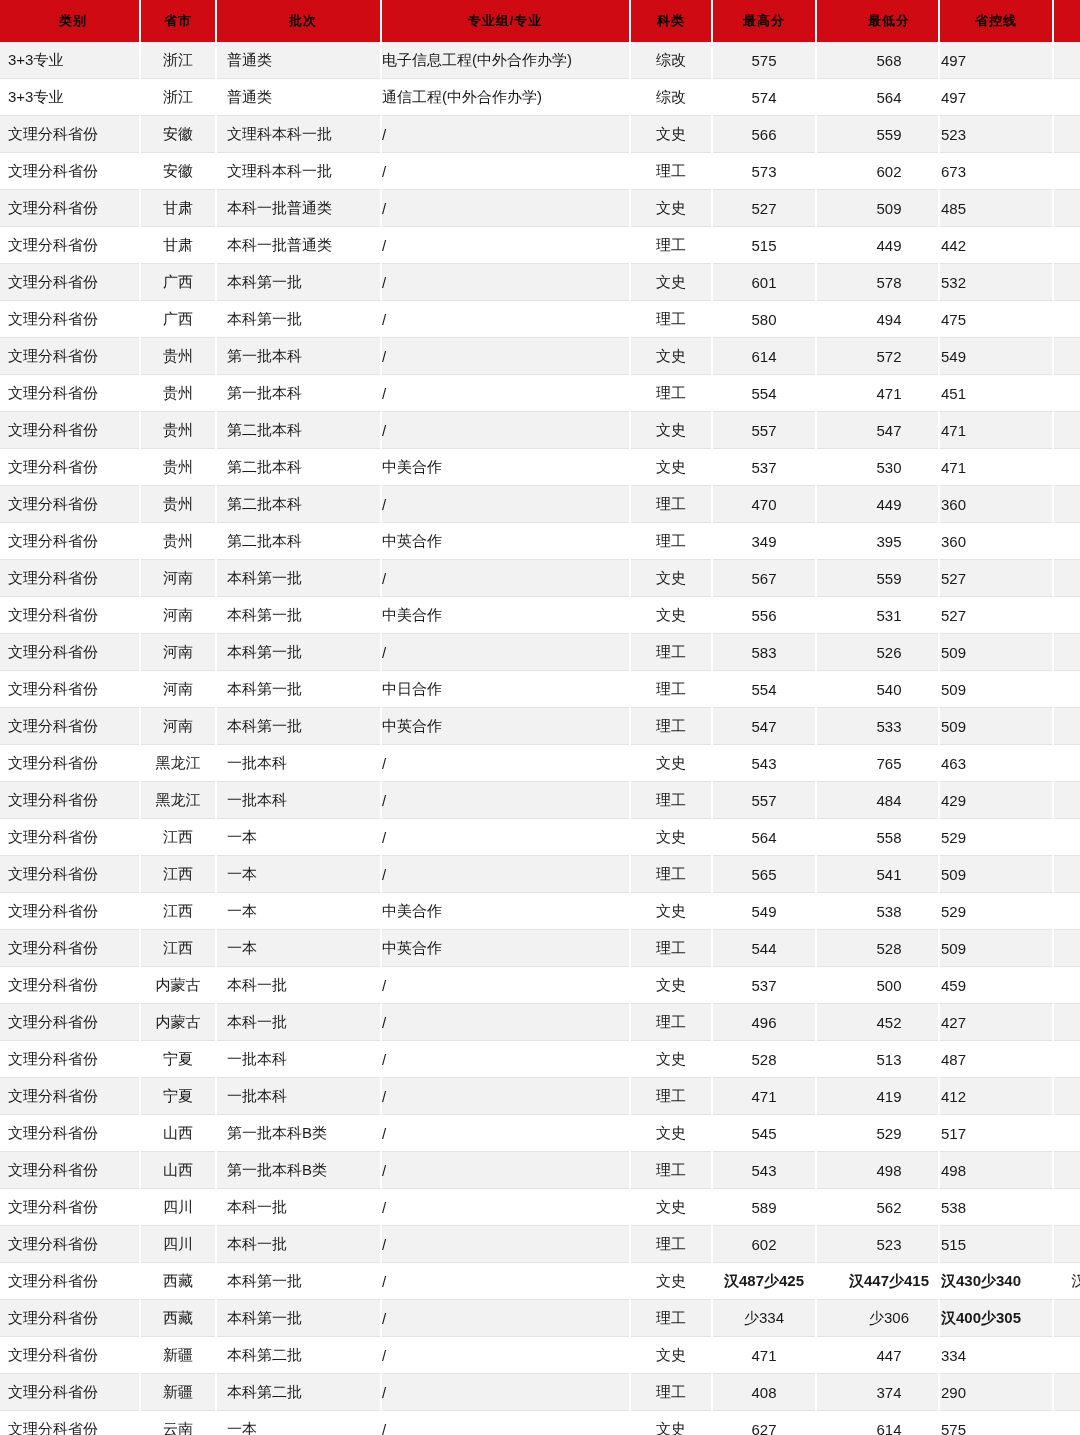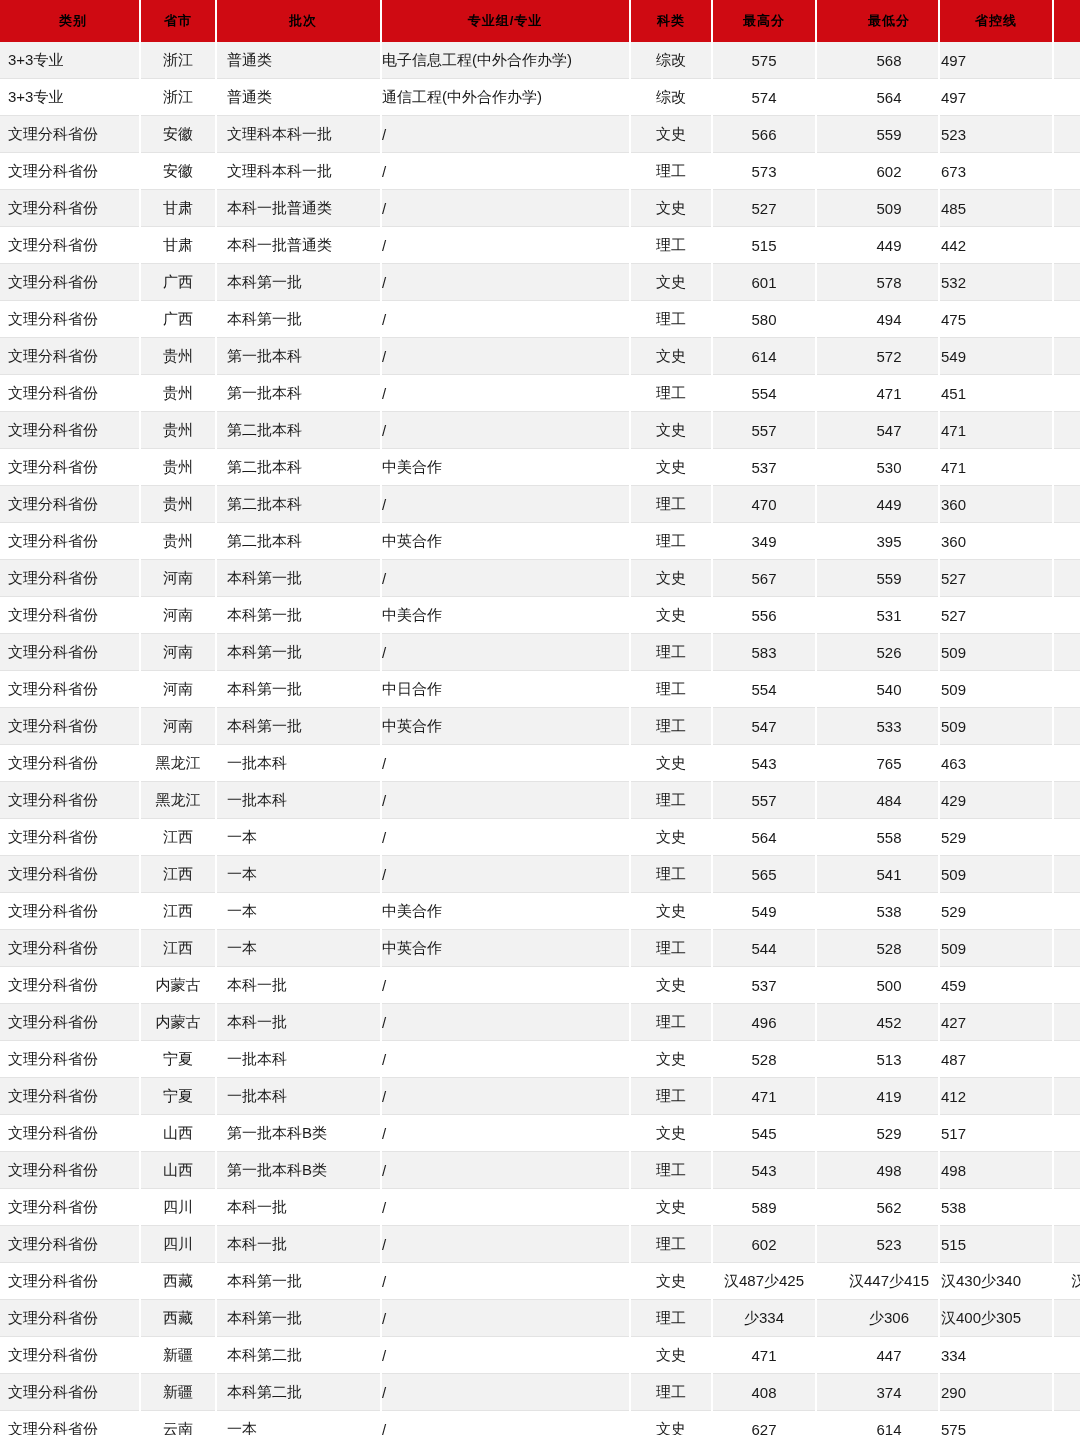--- a/index.html
+++ b/index.html
@@ -49,21 +49,21 @@
   }
   .c-type    { width: 130px; text-align: left;  padding-left: 8px; }
   .c-prov    { width: 72px;  text-align: center; }
   .c-batch   { width: 152px; text-align: left;  padding-left: 10px; margin-left: 48px; }
   .c-major   { width: 246px; text-align: left;  padding-left: 0; }
   .c-subject { width: 78px;  text-align: center; }
   .c-high    { width: 100px; text-align: center; }
   .c-low     { width: 96px;  text-align: center; padding-left: 24px; }
   .c-line    { width: 110px; text-align: left; }
   .c-diff    { width: 96px;  text-align: center; }
-  .small-num { font-size: 14px; }
+  .small-num { font-size: 14px; font-weight: bold; }
 </style>
 </head>
 <body>
 
 <table class="score-table">
   <thead>
     <tr>
       <th class="c-type">类别</th>
       <th class="c-prov">省市</th>
       <th class="c-batch">批次</th>

